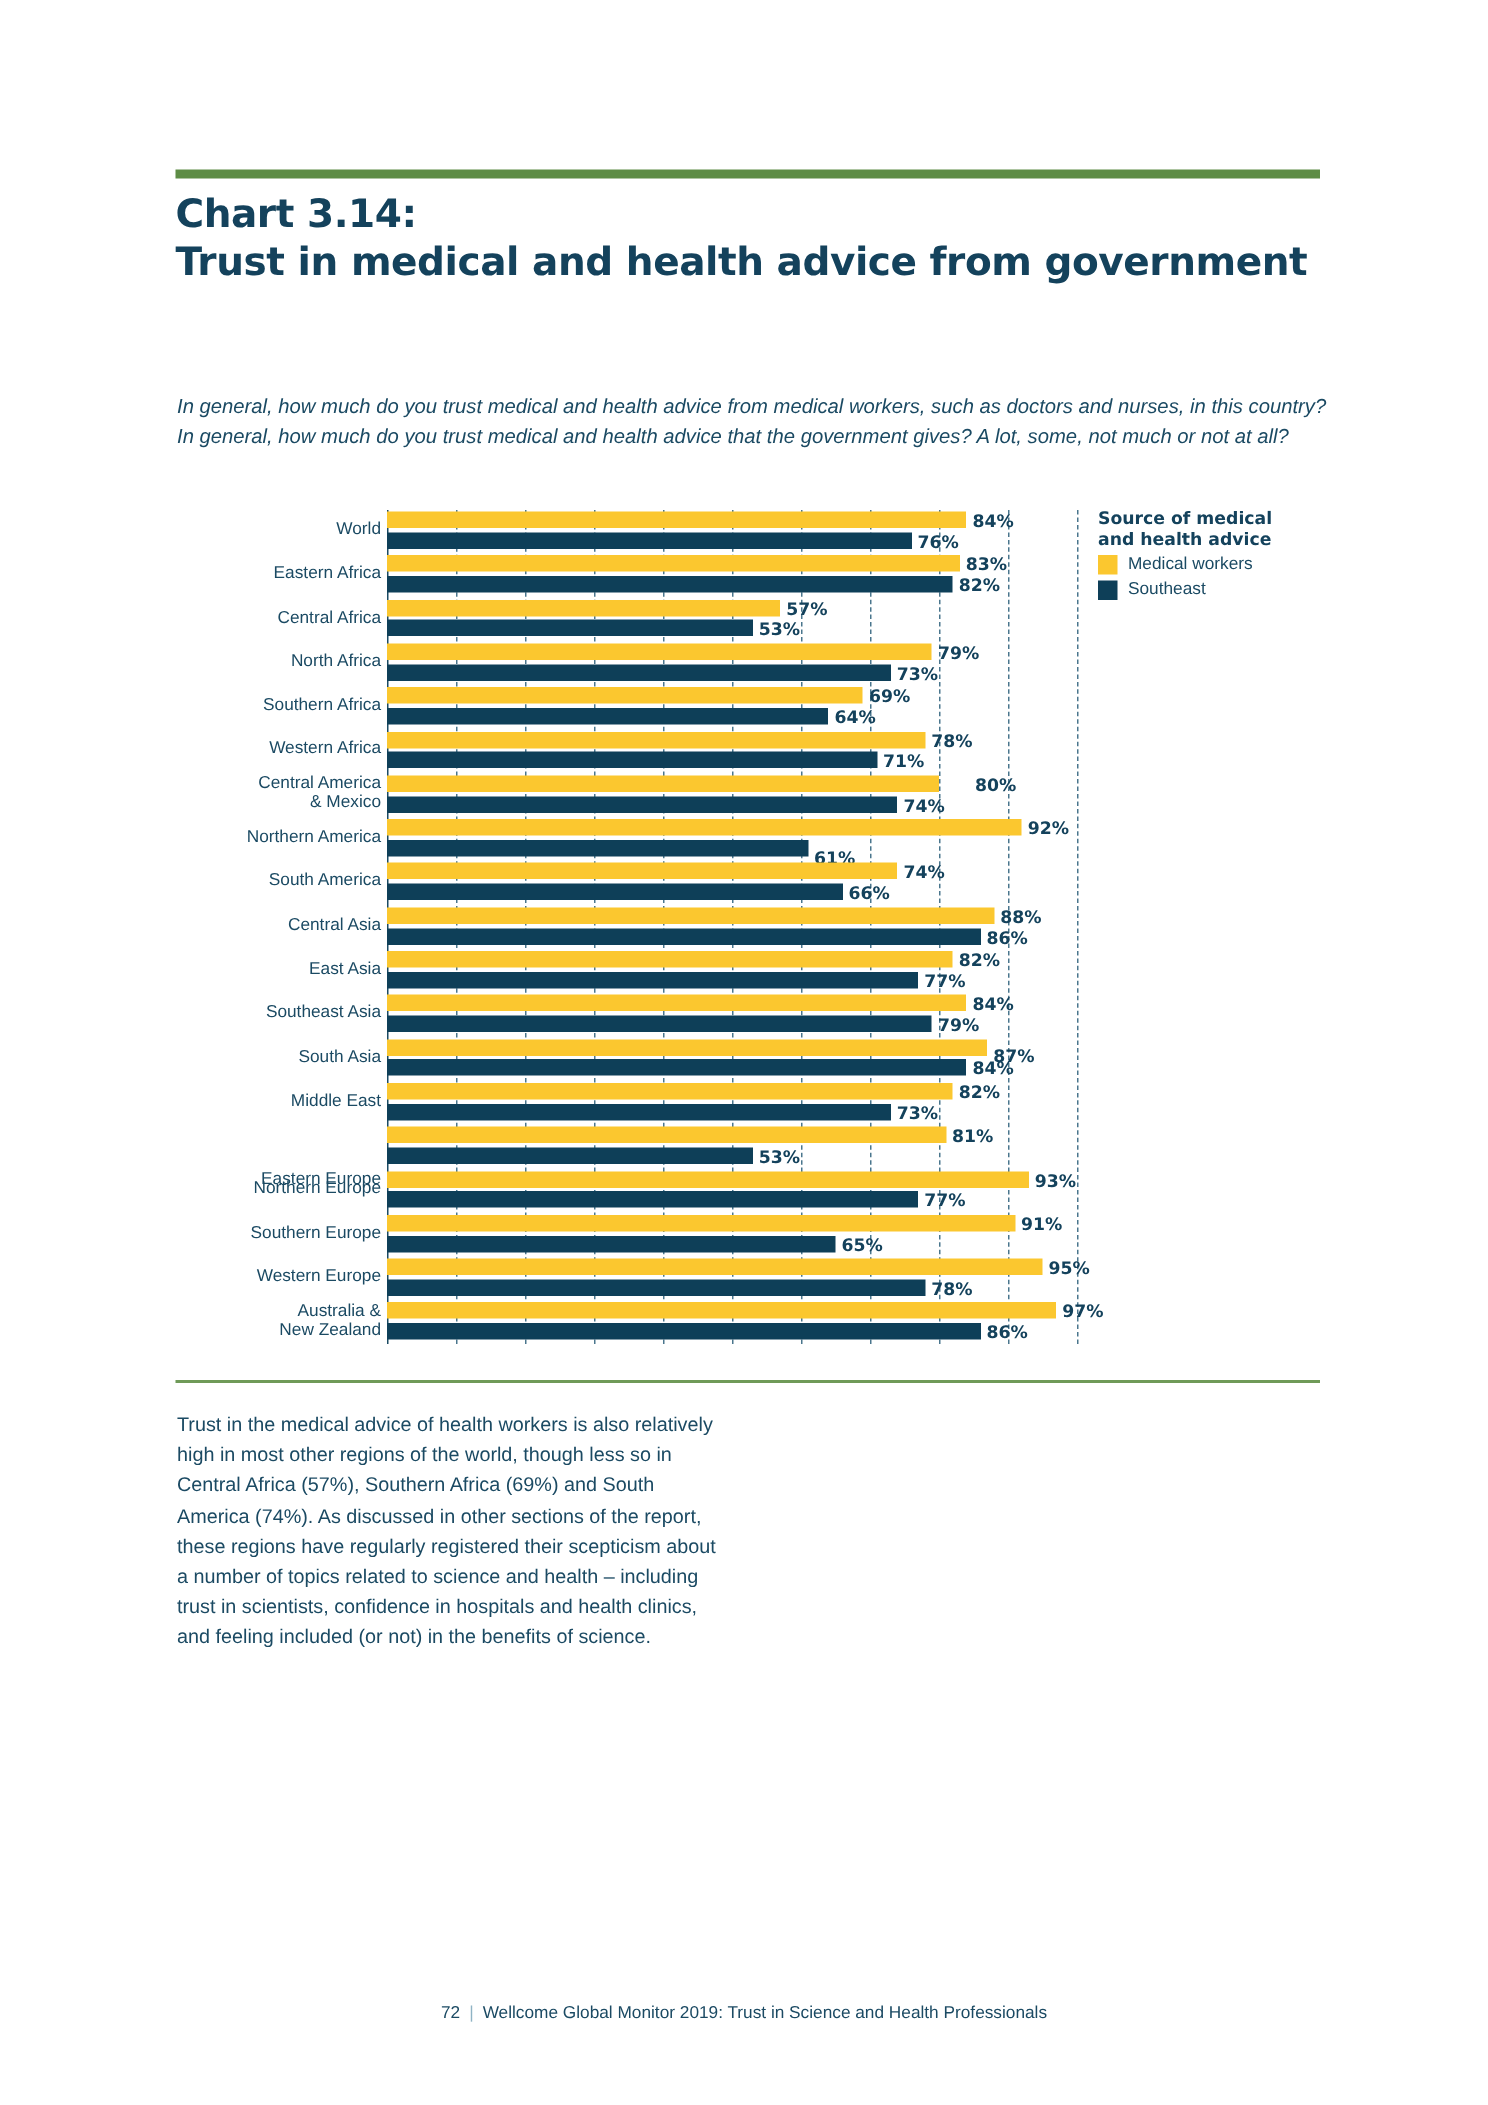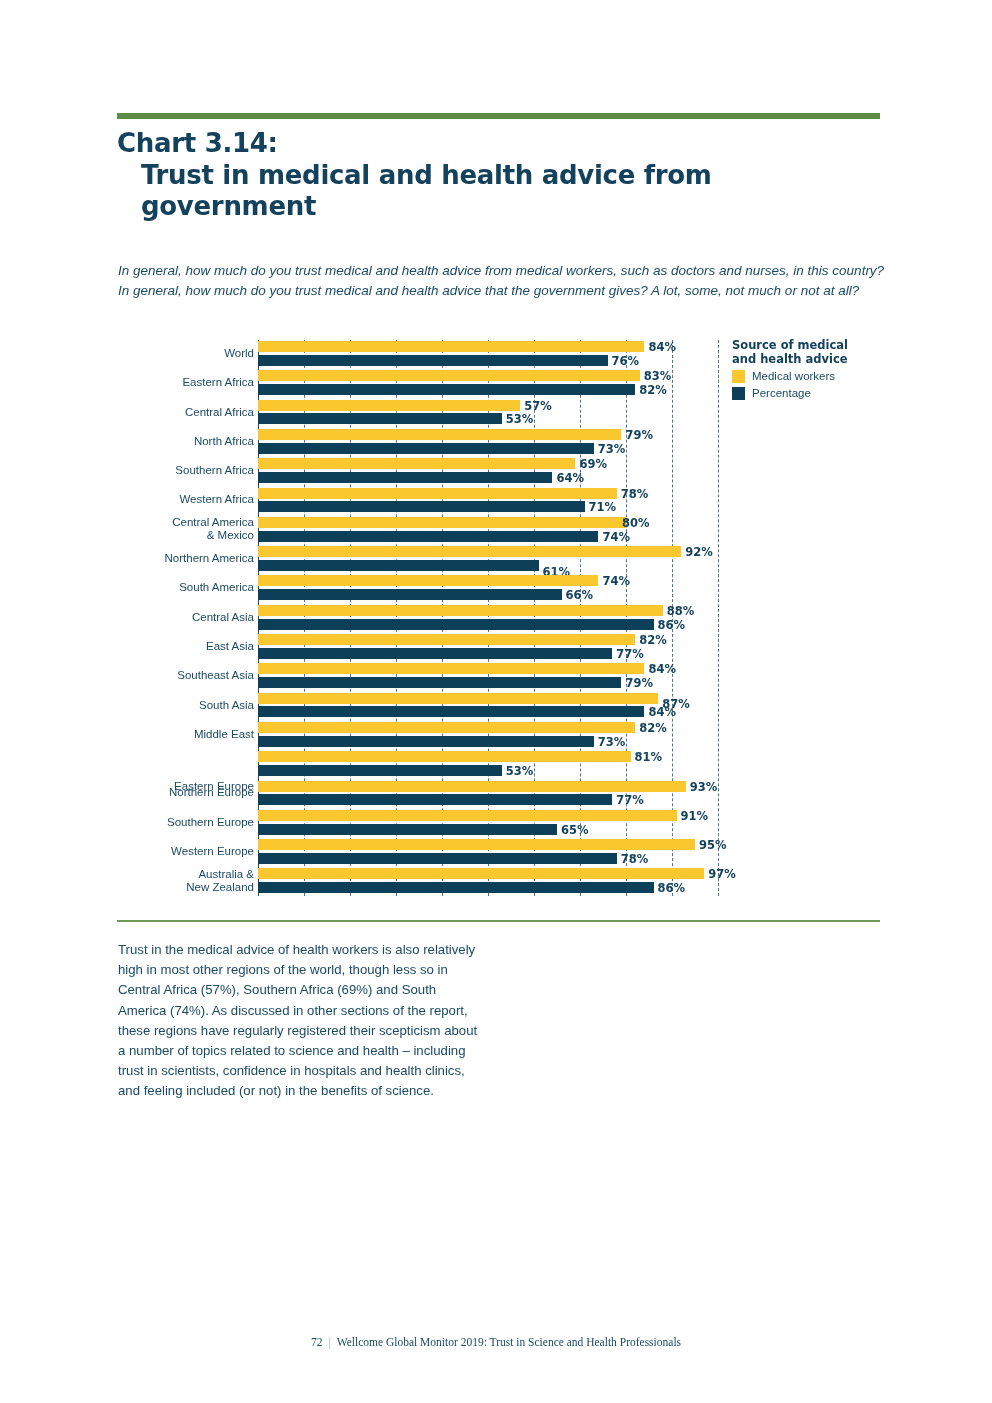--- a/index.html
+++ b/index.html
@@ -42,21 +42,21 @@
   }
   .chart-no, .chart-title {
     font-family: "DejaVu Sans", sans-serif;
     font-weight: bold;
     color: #14425c;
     font-size: 26px;
     line-height: 31px;
     letter-spacing: -0.3px;
     margin: 0;
   }
-  .chart-title { margin-top: 1px; margin-left: 24px; }
+  .chart-title { margin-top: 1px; }
 
   .subtitle {
     position: absolute;
     left: 118px; top: 231px;
     width: 770px;
     font-size: 13.5px;
     line-height: 18px;
     color: #1b4a63;
   }
   .question {
@@ -172,21 +172,20 @@
   }
 
   
   .footer {
     position: absolute;
     left: 0; top: 1336px;
     width: 992px;
     text-align: center;
     font-size: 11.5px;
     color: #1b4a63;
-    font-family: Liberation Serif, serif;
   }
   .footer .pg { margin-right: 6px; }
   .footer .sep {
     display: inline-block;
     color: #8fb3c4;
     margin-right: 6px;
   }
 </style>
 </head>
 <body>
@@ -260,21 +259,21 @@
         <div class="vallabel" style="left: 339.8px; top: 103.7px;">73%</div>
         <div class="bar med" title="Southern Africa — Medical workers: 69%" style="left: 0px; top: 118.2px; width: 317.4px; background: rgb(251, 199, 47);"></div>
         <div class="vallabel" style="left: 321.4px; top: 119.2px;">69%</div>
         <div class="bar gov" title="Southern Africa — Government: 64%" style="left: 0px; top: 132px; width: 294.4px; background: rgb(14, 63, 88);"></div>
         <div class="vallabel" style="left: 298.4px; top: 133px;">64%</div>
         <div class="bar med" title="Western Africa — Medical workers: 78%" style="left: 0px; top: 147.5px; width: 358.8px; background: rgb(251, 199, 47);"></div>
         <div class="vallabel" style="left: 362.8px; top: 148.5px;">78%</div>
         <div class="bar gov" title="Western Africa — Government: 71%" style="left: 0px; top: 161.3px; width: 326.6px; background: rgb(14, 63, 88);"></div>
         <div class="vallabel" style="left: 330.6px; top: 162.3px;">71%</div>
         <div class="bar med" title="Central America &amp; Mexico — Medical workers: 80%" style="left: 0px; top: 176.8px; width: 368px; background: rgb(251, 199, 47);"></div>
-        <div class="vallabel" style="left: 364px; top: 177.8px;">80%</div>
+        <div class="vallabel" style="left: 392px; top: 177.8px;">80%</div>
         <div class="bar gov" title="Central America &amp; Mexico — Government: 74%" style="left: 0px; top: 190.6px; width: 340.4px; background: rgb(14, 63, 88);"></div>
         <div class="vallabel" style="left: 344.4px; top: 191.6px;">74%</div>
         <div class="bar med" title="Northern America — Medical workers: 92%" style="left: 0px; top: 206.1px; width: 423.2px; background: rgb(251, 199, 47);"></div>
         <div class="vallabel" style="left: 427.2px; top: 207.1px;">92%</div>
         <div class="bar gov" title="Northern America — Government: 61%" style="left: 0px; top: 219.9px; width: 280.6px; background: rgb(14, 63, 88);"></div>
         <div class="vallabel" style="left: 284.6px; top: 227px;">61%</div>
         <div class="bar med" title="South America — Medical workers: 74%" style="left: 0px; top: 235.4px; width: 340.4px; background: rgb(251, 199, 47);"></div>
         <div class="vallabel" style="left: 344.4px; top: 236.4px;">74%</div>
         <div class="bar gov" title="South America — Government: 66%" style="left: 0px; top: 249.2px; width: 303.6px; background: rgb(14, 63, 88);"></div>
         <div class="vallabel" style="left: 307.6px; top: 250.2px;">66%</div>
@@ -322,21 +321,21 @@
 
     <div class="legend">
       <div class="legend-title">Source of medical
 and health advice</div>
       <div class="legend-row">
         <span class="legend-sw" style="background: rgb(251, 199, 47);"></span>
         <span class="legend-text">Medical workers</span>
       </div>
       <div class="legend-row">
         <span class="legend-sw" style="background: rgb(14, 63, 88);"></span>
-        <span class="legend-text">Percentage</span>
+        <span class="legend-text">Southeast</span>
       </div>
     </div>
 
   </div>
 
   <div class="rule-bottom"></div>
 
   <div class="body-copy">Trust in the medical advice of health workers is also relatively high in most other regions of the world, though less so in Central Africa (57%), Southern Africa (69%) and South America (74%). As discussed in other sections of the report, these regions have regularly registered their scepticism about a number of topics related to science and health – including trust in scientists, confidence in hospitals and health clinics, and feeling included (or not) in the benefits of science.</div>
 
   <div class="footer">

